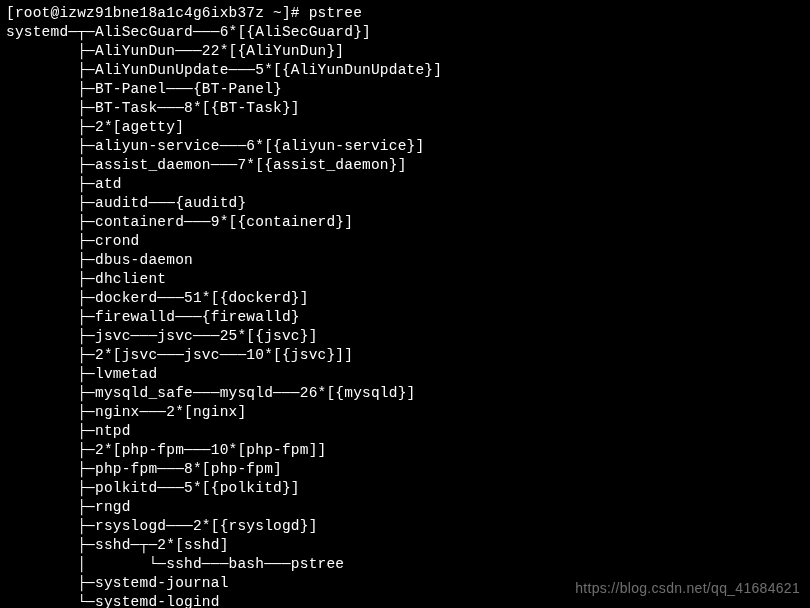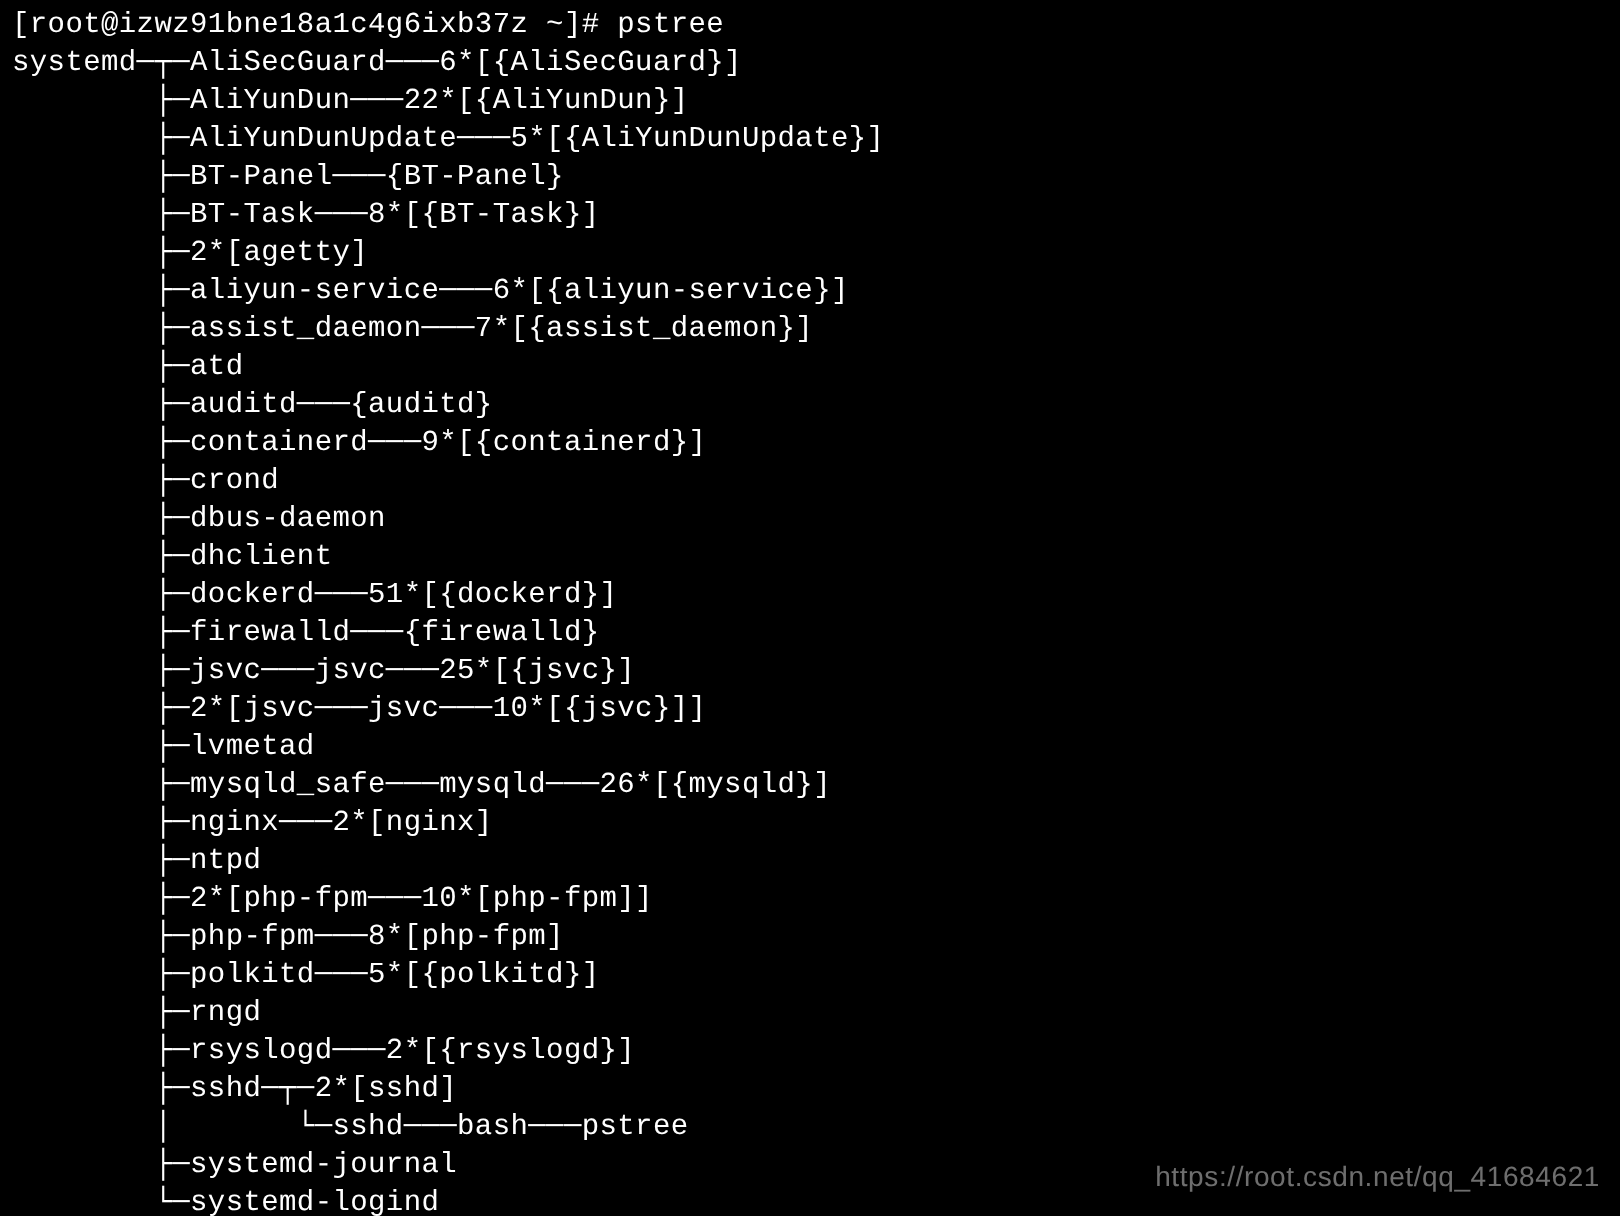--- a/index.html
+++ b/index.html
@@ -59,13 +59,13 @@
         ├─2*[php-fpm───10*[php-fpm]]
         ├─php-fpm───8*[php-fpm]
         ├─polkitd───5*[{polkitd}]
         ├─rngd
         ├─rsyslogd───2*[{rsyslogd}]
         ├─sshd─┬─2*[sshd]
         │       └─sshd───bash───pstree
         ├─systemd-journal
         └─systemd-logind</div>
 
-<div class="watermark">https://root.csdn.net/qq_41684621</div>
+<div class="watermark">https://blog.csdn.net/qq_41684621</div>
 
 </body></html>

